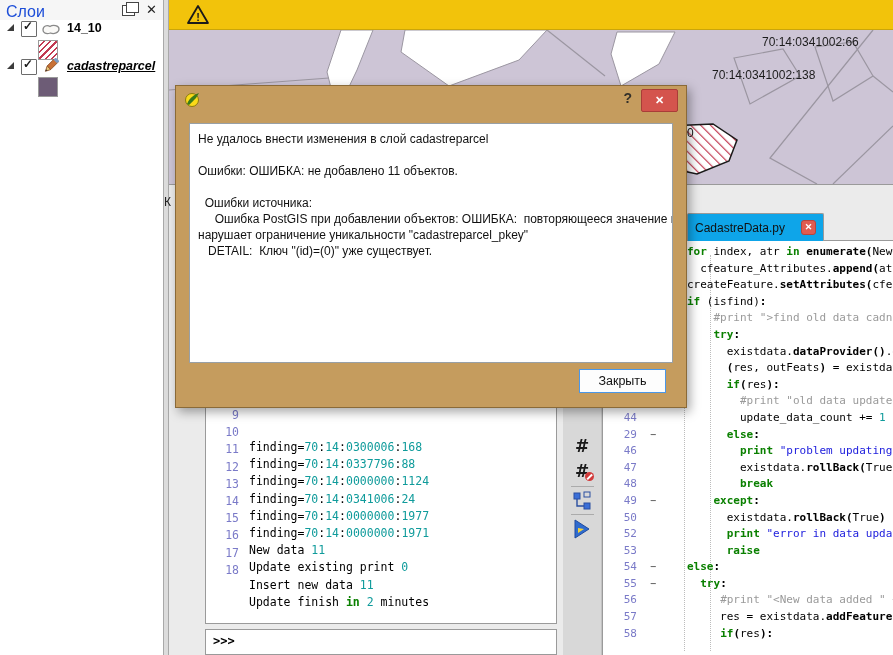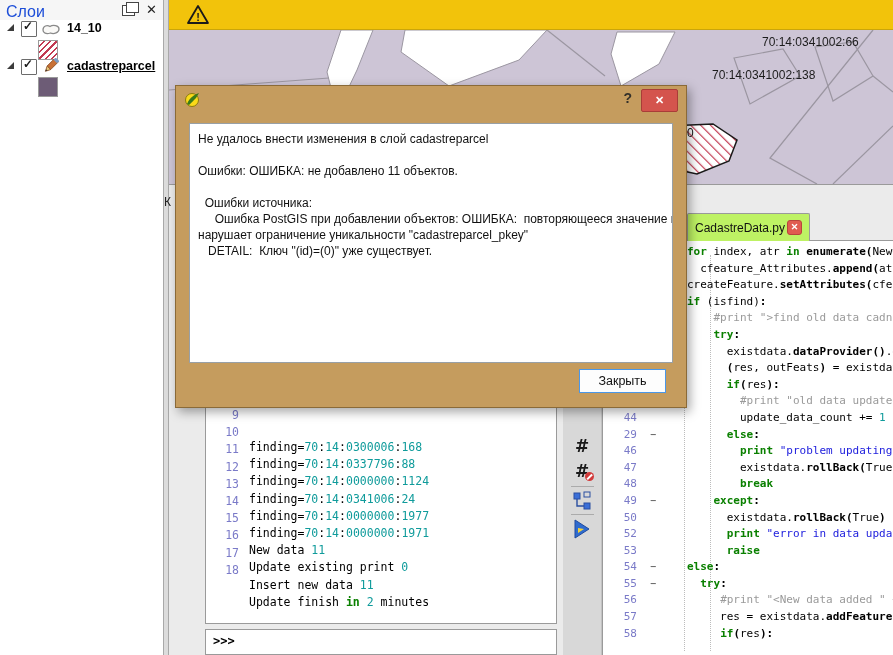--- a/index.html
+++ b/index.html
@@ -41,21 +41,21 @@
   
   .ctoolbar{position:absolute;left:394px;top:29px;width:39px;bottom:0;background:#d8d8d8;border-right:1px solid #c2c2c2;box-sizing:border-box;}
   .ticon{position:absolute;left:0;right:0;display:flex;justify-content:center;}
   .hash{font-size:17px;font-weight:bold;color:#1a1a1a;font-family:"DejaVu Sans",sans-serif;line-height:20px;}
   .hash-wrap{position:relative;}
   .nobadge{position:absolute;right:-5px;bottom:0;width:9px;height:9px;border-radius:50%;background:#d23b3b;}
   .nobadge:before{content:"";position:absolute;left:1px;top:4px;width:7px;height:1.6px;background:#fff;transform:rotate(-45deg);}
   .tsep{position:absolute;left:8px;width:23px;border-top:1px solid #ababab;}
   
   .editor-box{position:absolute;left:433px;top:28px;right:0;bottom:0;}
-  .tab{position:absolute;left:85px;top:0;height:28px;background:#bef264;border:1px solid #9a9a9a;border-bottom:none;border-radius:2px 2px 0 0;padding:0 7px;display:flex;align-items:center;gap:2px;z-index:2;box-sizing:border-box;}
+  .tab{position:absolute;left:85px;top:0;height:28px;background:#0ea5e9;border:1px solid #9a9a9a;border-bottom:none;border-radius:2px 2px 0 0;padding:0 7px;display:flex;align-items:center;gap:16px;z-index:2;box-sizing:border-box;}
   .tab-label{font-size:12px;color:#111;}
   .tab-close{width:15px;height:15px;background:#e05c50;border:1px solid #b8453c;border-radius:3px;color:#fff;font-size:9px;font-weight:bold;text-align:center;line-height:13px;box-sizing:border-box;}
   .code-area{position:absolute;left:0;top:27px;right:0;bottom:0;background:#fff;border:1px solid #9a9a9a;border-right:none;border-bottom:none;overflow:hidden;box-sizing:border-box;}
   #editor-lines{position:absolute;left:0;top:3px;right:0;}
   .erow{display:flex;height:16.6px;line-height:16.6px;font-family:"DejaVu Sans Mono",monospace;font-size:11px;}
   .eln{width:42px;text-align:right;padding-right:8px;color:var(--ln-purple);flex:none;box-sizing:border-box;}
   .efold{width:16px;text-align:center;color:#444;flex:none;font-size:10px;}
   .ecode{padding-left:26px;white-space:pre;}
   .indent-guide{position:absolute;top:14px;bottom:4px;border-left:1px dotted #bcbcbc;}
   
@@ -358,21 +358,21 @@
       <span style="position:absolute;left:42px;top:58px;">
         <svg width="17" height="17">
             <g transform="rotate(45 8 8)">
               <rect x="6" y="0" width="5" height="10" fill="#c87137" stroke="#8a4a1e" stroke-width="0.8"></rect>
               <rect x="6" y="-2" width="5" height="3" fill="#7a9cc4"></rect>
               <polygon points="6,10 11,10 8.5,15" fill="#e8c87a" stroke="#8a4a1e" stroke-width="0.8"></polygon>
               <polygon points="7.6,13 9.4,13 8.5,15" fill="#333"></polygon>
             </g>
           </svg>
       </span>
-      <span class="layer-label" style="left:67px;top:59px;text-decoration:underline;">cadastreparcel</span>
+      <span class="layer-label" style="left:67px;top:59px;text-decoration:underline;font-style:italic;">cadastreparcel</span>
       <span class="swatch swatch-solid" style="left:38px;top:77px;"></span>
     </div>
   </div>
   <div class="divider-v"></div>
 
   <div class="dialog">
     <div class="dlg-titlebar">
       <span class="dlg-qgis">
         <svg width="17" height="17">
             <circle cx="8" cy="9" r="6.5" fill="#fada18" stroke="#8a7a10"></circle>

